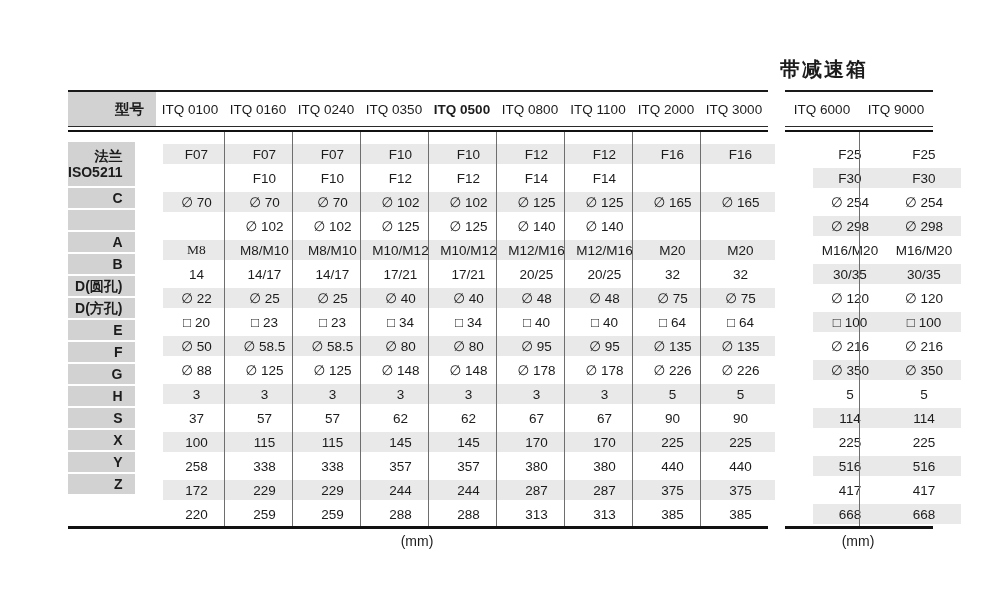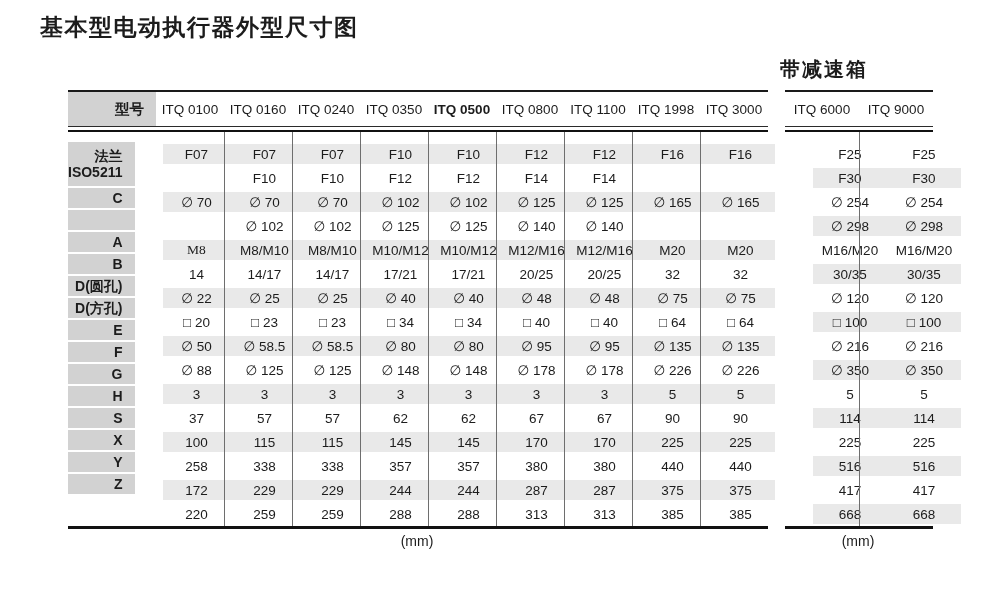--- a/index.html
+++ b/index.html
@@ -31,36 +31,35 @@
          font-size:13.5px;white-space:nowrap;}
   .shaded{background-color:#e9e9e9;}
   .vline{position:absolute;top:0;bottom:0;width:1px;background:#6e6e6e;}
   .unit{margin-top:4px;text-align:center;font-size:14px;padding-right:2px;}
 </style>
 </head>
 <body>
 
 <div class="page">
 
-  <div class="title">基本型电动执行器外型尺寸图</div>
   <div class="gb-title">带减速箱</div>
 
   <div class="table" id="main-table">
     <div class="rule-top"></div>
     <div class="header-row">
       <div class="h-label">型号</div>
       <div id="main-headers" style="display:flex;flex:1;">
           <div class="h-cell" style="width: 68px;">ITQ 0100</div>
           <div class="h-cell" style="width: 68px;">ITQ 0160</div>
           <div class="h-cell" style="width: 68px;">ITQ 0240</div>
           <div class="h-cell" style="width: 68px;">ITQ 0350</div>
           <div class="h-cell" style="width: 68px; font-weight: bold;">ITQ 0500</div>
           <div class="h-cell" style="width: 68px;">ITQ 0800</div>
           <div class="h-cell" style="width: 68px;">ITQ 1100</div>
-          <div class="h-cell" style="width: 68px;">ITQ 1998</div>
+          <div class="h-cell" style="width: 68px;">ITQ 2000</div>
           <div class="h-cell" style="width: 68px;">ITQ 3000</div>
         </div>
     </div>
     <div class="rule-mid"></div>
     <div class="body" id="main-body">
       <div class="label-col" id="main-labels">
           <div class="label-cell" style="height: 46px;">
             <div>法兰</div>
             <div>ISO5211</div>
           </div>

